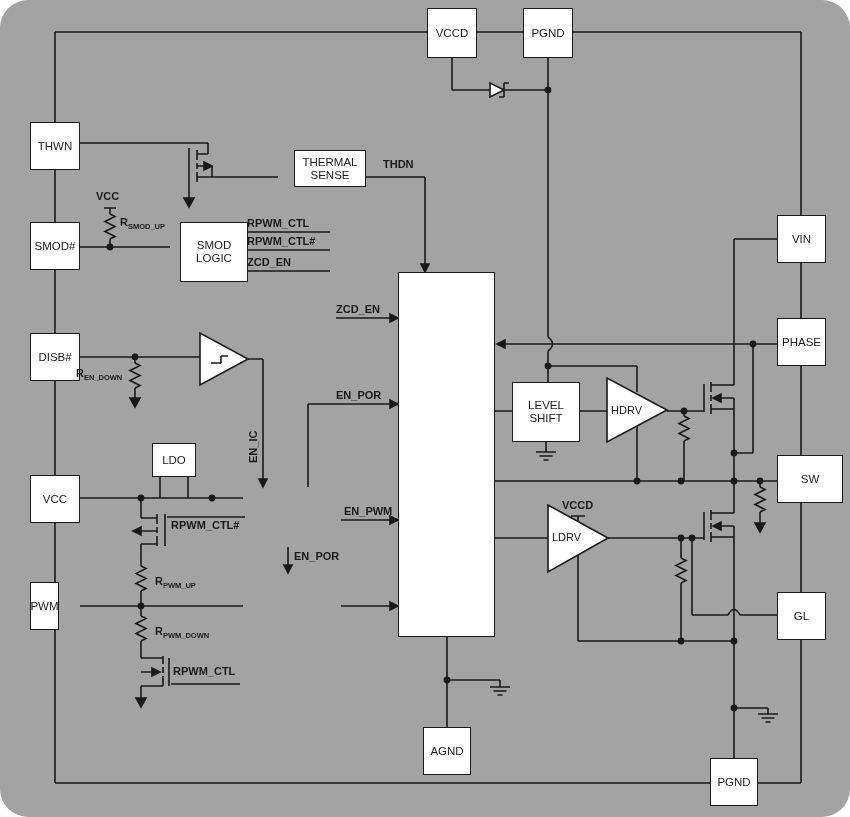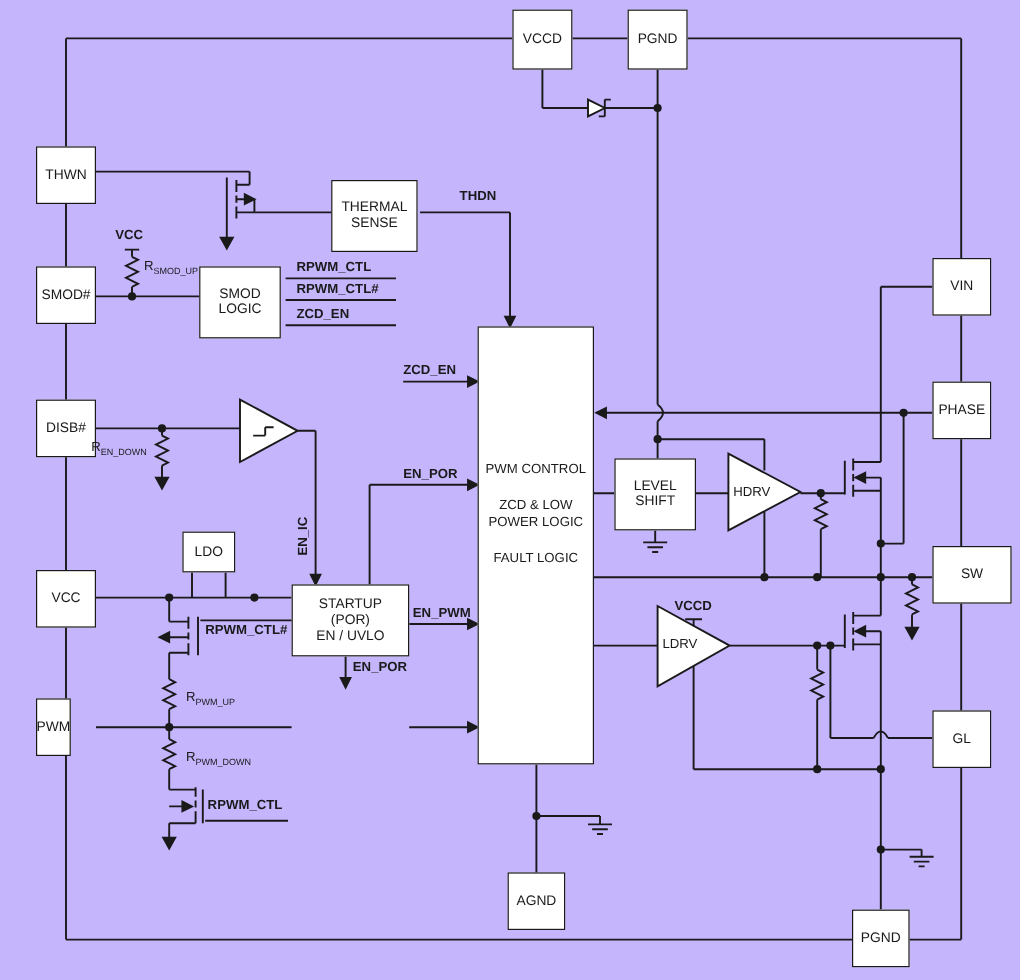--- a/index.html
+++ b/index.html
@@ -1,23 +1,23 @@
 <!DOCTYPE html>
 <html><head>
 <meta charset="utf-8">
 <style>
   html,body{margin:0;padding:0;background:#fff;}
-  #diagram{position:relative;width:850px;height:817px;background:#c4b5fd;
-           font-family:"Liberation Sans","DejaVu Sans",sans-serif;color:#1a1a1a;overflow:hidden;}
+  #diagram{position:relative;width:850px;height:817px;background:#a3a3a3;
+           font-family:"Liberation Sans","DejaVu Sans",sans-serif;color:#1a1a1a;overflow:hidden;border-radius:28px;}
   svg#wires{position:absolute;left:0;top:0;}
   .box{position:absolute;background:#fff;border:1.6px solid #1a1a1a;display:flex;
        flex-direction:column;align-items:center;justify-content:center;
        font-size:11.5px;line-height:13px;text-align:center;box-sizing:border-box;}
   .lbl{position:absolute;font-size:11px;font-weight:bold;white-space:nowrap;}
-  .rlbl{position:absolute;font-size:11px;font-weight:normal;white-space:nowrap;}
+  .rlbl{position:absolute;font-size:11px;font-weight:bold;white-space:nowrap;}
   .rlbl sub{font-size:7.5px;}
   .tri-lbl{position:absolute;font-size:11px;font-weight:normal;}
   #en-ic-lbl{position:absolute;left:247px;top:463px;transform:rotate(-90deg);
              transform-origin:0 0;font-size:11px;font-weight:bold;white-space:nowrap;}
   #core-text{position:absolute;left:398px;top:384px;width:97px;text-align:center;
              font-size:11px;line-height:14px;}
   #core-text .gap{height:16px;}
 </style>
 </head>
 <body>
@@ -198,49 +198,36 @@
       <span>GL</span>
     </div>
 
 <div class="box" style="left:423px;top:727px;width:48px;height:48px">
       <span>AGND</span>
     </div>
 <div class="box" style="left:710px;top:758px;width:48px;height:48px">
       <span>PGND</span>
     </div>
 
-<div class="box" style="left:276px;top:150px;width:72px;height:60px">
+<div class="box" style="left:294px;top:150px;width:72px;height:37px">
   <span>THERMAL</span>
   <span>SENSE</span>
 </div>
-<div class="box" style="left:166px;top:222px;width:68px;height:60px">
+<div class="box" style="left:180px;top:222px;width:68px;height:60px">
   <span>SMOD</span>
   <span>LOGIC</span>
 </div>
 <div class="box" style="left:152px;top:443px;width:44px;height:34px">
       <span>LDO</span>
     </div>
-<div class="box" style="left:243px;top:487px;width:98px;height:60px">
-  <span>STARTUP</span>
-  <span>(POR)</span>
-  <span>EN / UVLO</span>
-</div>
 <div class="box" style="left:512px;top:382px;width:68px;height:60px">
   <span>LEVEL</span>
   <span>SHIFT</span>
 </div>
 <div class="box" style="left:398px;top:272px;width:97px;height:365px"></div>
-<div id="core-text">
-  <div>PWM CONTROL</div>
-  <div class="gap"></div>
-  <div>ZCD &amp; LOW</div>
-  <div>POWER LOGIC</div>
-  <div class="gap"></div>
-  <div>FAULT LOGIC</div>
-</div>
 
 <div class="tri-lbl" style="left:611px;top:404px">HDRV</div>
 <div class="tri-lbl" style="left:552px;top:531px">LDRV</div>
 
 <div class="lbl" style="left:383px;top:158px">THDN</div>
 <div class="lbl" style="left:247px;top:217px">RPWM_CTL</div>
 <div class="lbl" style="left:247px;top:235px">RPWM_CTL#</div>
 <div class="lbl" style="left:247px;top:256px">ZCD_EN</div>
 <div class="lbl" style="left:336px;top:303px">ZCD_EN</div>
 <div class="lbl" style="left:336px;top:389px">EN_POR</div>

